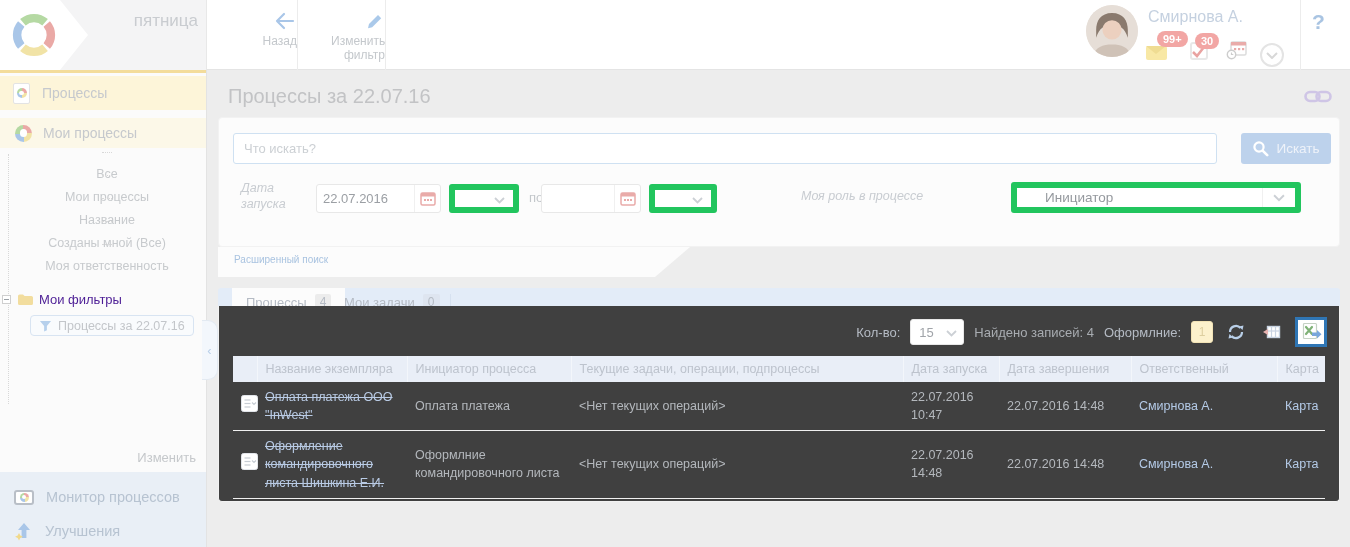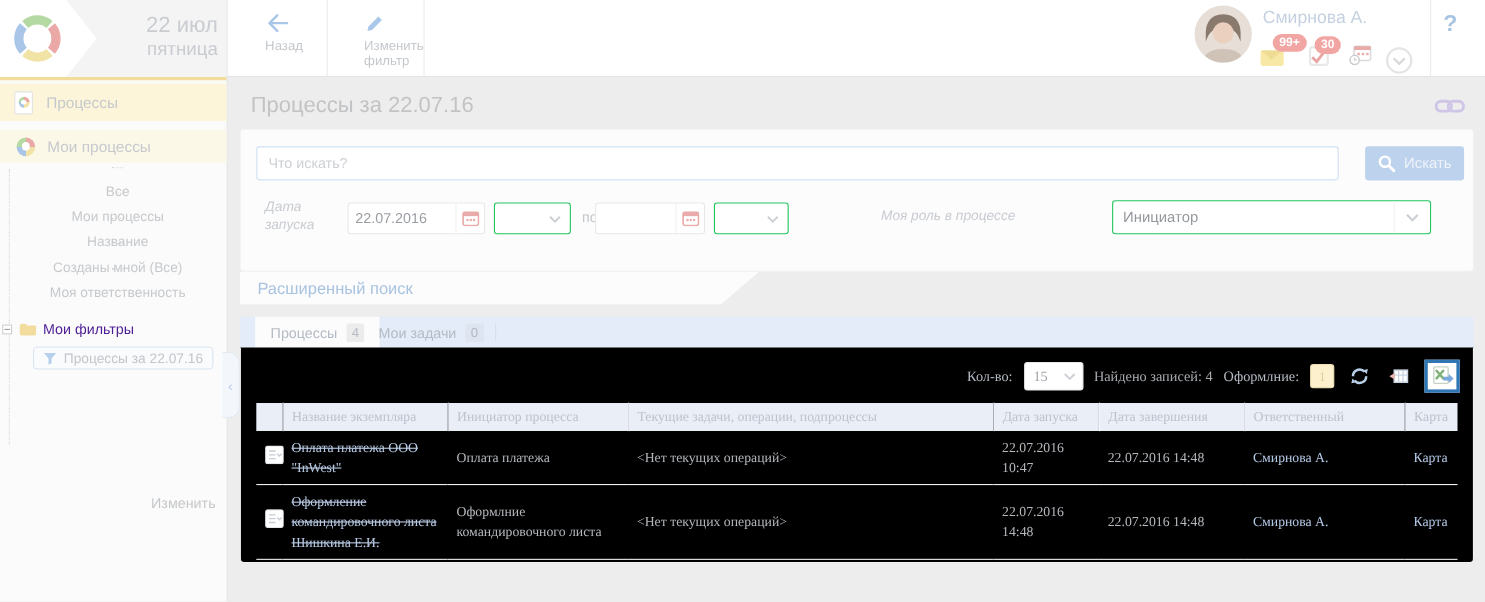--- a/index.html
+++ b/index.html
@@ -8,21 +8,21 @@
   #app { position:absolute; inset:0; }
 
   
   .header { position:absolute; left:0; top:0; width:1350px; height:70px; background:#fff; border-bottom:1px solid #e4e4e4; }
   .header-date-zone { position:absolute; left:0; top:0; width:207px; height:70px; background:#f4f4f5; border-right:1px solid #e8e8e8; }
   .logo-chip { position:absolute; left:0; top:0; width:88px; height:70px; background:#fff; clip-path:polygon(0 0,60px 0,88px 35px,60px 70px,0 70px); z-index:2; }
   .logo-svg { position:absolute; left:8px; top:9px; z-index:3; }
   .hdate { position:absolute; left:0; top:11px; width:198px; text-align:right; color:#c9ccd0; z-index:3; line-height:1.2; }
   .hdate .d1 { font-size:20px; }
   .hdate .d2 { font-size:17px; }
-  .hbtn { position:absolute; top:0; height:70px; border-right:1px solid #ececec; text-align:left; cursor:pointer;padding-left:33px; }
+  .hbtn { position:absolute; top:0; height:70px; border-right:1px solid #ececec; text-align:right; cursor:pointer;padding-left:33px; }
   .hbtn-back { left:208px; width:90px; }
   .hbtn-filter { left:298px; width:88px; }
   .hbtn .hbtn-ico { display:block; margin:11px auto 2px; height:22px; }
   .hbtn .hbtn-label { font-size:12px; color:#c4c8cc; line-height:1.15; display:block; }
   .avatar { position:absolute; left:1086px; top:5px; width:52px; height:52px; border-radius:50%; overflow:hidden; background:#e9e2dc; }
   .uname { position:absolute; left:1148px; top:8px; font-size:16px; color:#c5d1e0; }
   .user-icons { position:absolute; left:1146px; top:36px; width:160px; height:32px; }
   .env-ico { position:absolute; left:0; top:10px; width:21px; height:14px; background:#f8e8a5; border-radius:2px; }
   .env-ico::before { content:''; position:absolute; left:0; top:0; border-left:10.5px solid transparent; border-right:10.5px solid transparent; border-top:8px solid #efdc92; }
   .badge { position:absolute; background:#f2a6a4; color:#fff; font-size:11px; font-weight:bold; border-radius:9px; padding:1px 6px; line-height:14px; }
@@ -81,38 +81,38 @@
   .search-btn .lbl { font-size:13.5px; color:#eef2f9; }
   .flabel { position:absolute; font-style:italic; font-size:12.5px; color:#c8ccd1; line-height:1.3; }
   .fl-date { left:22px; top:62px; width:62px; }
   .fl-role { left:582px; top:70px; }
   .fl-to { left:310px; top:72px; font-size:13px; color:#c3c7cb; position:absolute; }
   .dategroup { position:absolute; height:29px; border:1px solid #e8e8e8; background:#fff; border-radius:3px; display:flex; }
   .dg1 { left:97px; top:66px; width:125px; }
   .dg2 { left:322px; top:66px; width:100px; }
   .dategroup input { flex:1; min-width:0; border:none; outline:none; background:transparent; font-family:"Liberation Sans",sans-serif; font-size:13px; color:#9b9fa4; padding:0 6px; }
   .cal-btn { width:26px; border-left:1px solid #f0f0f0; display:flex; align-items:center; justify-content:center; cursor:pointer; }
-  .selbox { position:absolute; height:29px; border:1px solid #22c55e; background:#fff; border-radius:3px; display:flex; align-items:center; cursor:pointer; }
+  .selbox { position:absolute; height:29px; border:6px solid #22c55e; background:#fff; border-radius:3px; display:flex; align-items:center; cursor:pointer;padding-left:19px; }
   .sel-time1 { left:230px; top:66px; width:70px; }
   .sel-time2 { left:430px; top:66px; width:68px; }
   .selbox .chev { margin-left:auto; margin-right:8px; }
   .sel-role { left:792px; top:64px; width:290px; height:31px; }
   .sel-role .val { font-size:13.5px; color:#95999e; padding-left:9px; }
   .sel-role .chevbox { margin-left:auto; width:33px; height:100%; border-left:1px solid #f0f0f0; display:flex; align-items:center; justify-content:center; }
   .advtab { position:absolute; left:10px; top:177px; width:472px; height:30px; background:#fcfcfc; clip-path:polygon(0 0,472px 0,437px 30px,0 30px); }
-  .advtab .lbl { position:absolute; left:16px; top:7px; font-size:15px; color:#a9c3e0; cursor:pointer; }
+  .advtab .lbl { position:absolute; left:16px; top:7px; font-size:10px; color:#a9c3e0; cursor:pointer; }
   .tabstrip { position:absolute; left:10px; right:10px; top:218px; height:28px; background:#e3ecf8; border-radius:3px 3px 0 0; }
   .tab { position:absolute; top:0; height:28px; display:flex; align-items:center; gap:8px; padding:0 14px; cursor:pointer; }
   .tab .lbl { font-size:13px; color:#b5bbc4; }
   .tab-badge { font-size:12px; color:#b5bbc4; background:#ececec; border-radius:2px; padding:0 5px; height:17px; line-height:17px; }
   .tab1 { left:14px; background:#fcfcfc; }
   .tab2 { left:112px; }
   .tab2 .tab-badge { background:#dee5f0; }
   .tabsep { position:absolute; left:232px; top:6px; height:16px; border-left:1px solid #d6e1f0; }
-  .card-table { position:absolute; left:10px; right:10px; top:246px; height:196px; background:#000000; border:1px solid #f2f2f2; border-top:none; border-radius:0 0 4px 4px;font-family:Liberation Serif, serif; }
+  .card-table { position:absolute; left:10px; right:10px; top:236px; height:196px; background:#404040; border:1px solid #f2f2f2; border-top:none; border-radius:0 0 4px 4px; }
   .toolbar { position:absolute; right:12px; top:11px; height:30px; display:flex; align-items:center; gap:10px; }
   .tb-lbl { font-size:13px; color:#b5bbc4; }
   .tb-found { font-size:13px; color:#a8acb1; }
   .tb-sel { width:54px; height:26px; border:1px solid #e8e8e8; background:#fff; border-radius:3px; display:flex; align-items:center; cursor:pointer; }
   .tb-sel .val { font-size:13px; color:#a0a4a9; padding-left:8px; }
   .tb-sel .chev { margin-left:auto; margin-right:6px; }
   .page-btn { width:22px; height:22px; background:#fcf1cc; border:1px solid #f2e3b6; border-radius:3px; color:#ddcf9f; font-size:12px; display:flex; align-items:center; justify-content:center; cursor:pointer; }
   .ico-btn { width:26px; height:26px; display:flex; align-items:center; justify-content:center; cursor:pointer; }
   .hl-box { width:32px; height:30px; border:3px solid #2f76b5; background:#fff; display:flex; align-items:center; justify-content:center; cursor:pointer; }
   table.grid { position:absolute; left:14px; right:14px; top:50px; width:calc(100% - 28px); border-collapse:collapse; table-layout:fixed; }
@@ -132,21 +132,20 @@
   <div class="header">
     <div class="header-date-zone"></div>
     <div class="logo-chip"></div>
     <svg class="logo-svg" width="52" height="52" viewBox="0 0 40 40">
       <path d="M11.47 10.19 A13 13 0 0 1 28.53 10.19" stroke="#b5d9a3" stroke-width="6.5" fill="none"></path>
       <path d="M29.81 11.47 A13 13 0 0 1 29.81 28.53" stroke="#eaa9a6" stroke-width="6.5" fill="none"></path>
       <path d="M28.53 29.81 A13 13 0 0 1 11.47 29.81" stroke="#f1e3a6" stroke-width="6.5" fill="none"></path>
       <path d="M10.19 28.53 A13 13 0 0 1 10.19 11.47" stroke="#a9c6e8" stroke-width="6.5" fill="none"></path>
     </svg>
     <div class="hdate">
-      <div class="d1">22 июл</div>
       <div class="d2">пятница</div>
     </div>
     <div class="hbtn hbtn-back">
       <span class="hbtn-ico">
         <svg width="24" height="20" viewBox="0 0 24 20">
             <path d="M11 3 L4 10 l7 7 M4 10 h16" stroke="#a9c6e8" stroke-width="2.2" fill="none" stroke-linecap="round" stroke-linejoin="round"></path>
           </svg>
       </span>
       <span class="hbtn-label">Назад</span>
     </div>
@@ -247,20 +246,37 @@
       </svg>
       <span class="lbl">Мои фильтры</span>
     </div>
     <div class="sb-chip">
       <svg width="13" height="12" viewBox="0 0 14 13">
           <path d="M1 1 h12 l-4.5 5.5 v4.5 l-3 1.5 v-6 z" fill="#b6d0ec"></path>
         </svg>
       <span class="lbl">Процессы за 22.07.16</span>
     </div>
     <div class="sb-edit">Изменить</div>
+    <div class="sb-bottom">
+      <div class="sb-row row1">
+        <span class="monitor-icon">
+            <span class="inner">
+              <span class="donut donut-9"></span>
+            </span>
+          </span>
+        <span class="lbl">Монитор процессов</span>
+      </div>
+      <div class="sb-row">
+        <svg width="19" height="19" viewBox="0 0 19 19">
+          <path d="M10 1 L16 8 h-3.6 v8 h-4.8 V8 H4 z" fill="#a9c6e8"></path>
+          <path d="M5 11 l1.3 2.5 2.6 1.3 -2.6 1.3 L5 18.6 l-1.3-2.5 -2.6-1.3 2.6-1.3 z" fill="#f1d98a"></path>
+        </svg>
+        <span class="lbl">Улучшения</span>
+      </div>
+    </div>
   </div>
   <div class="collapse-handle">‹</div>
 
   <div class="main">
     <div class="page-title">Процессы за 22.07.16</div>
     <span class="chain-ico">
       <svg width="28" height="17" viewBox="0 0 28 17">
         <rect x="1.5" y="4" width="14" height="9" rx="4.5" stroke="#cfc5e6" stroke-width="2.6" fill="none"></rect>
         <rect x="12.5" y="4" width="14" height="9" rx="4.5" stroke="#cfc5e6" stroke-width="2.6" fill="none"></rect>
       </svg>

